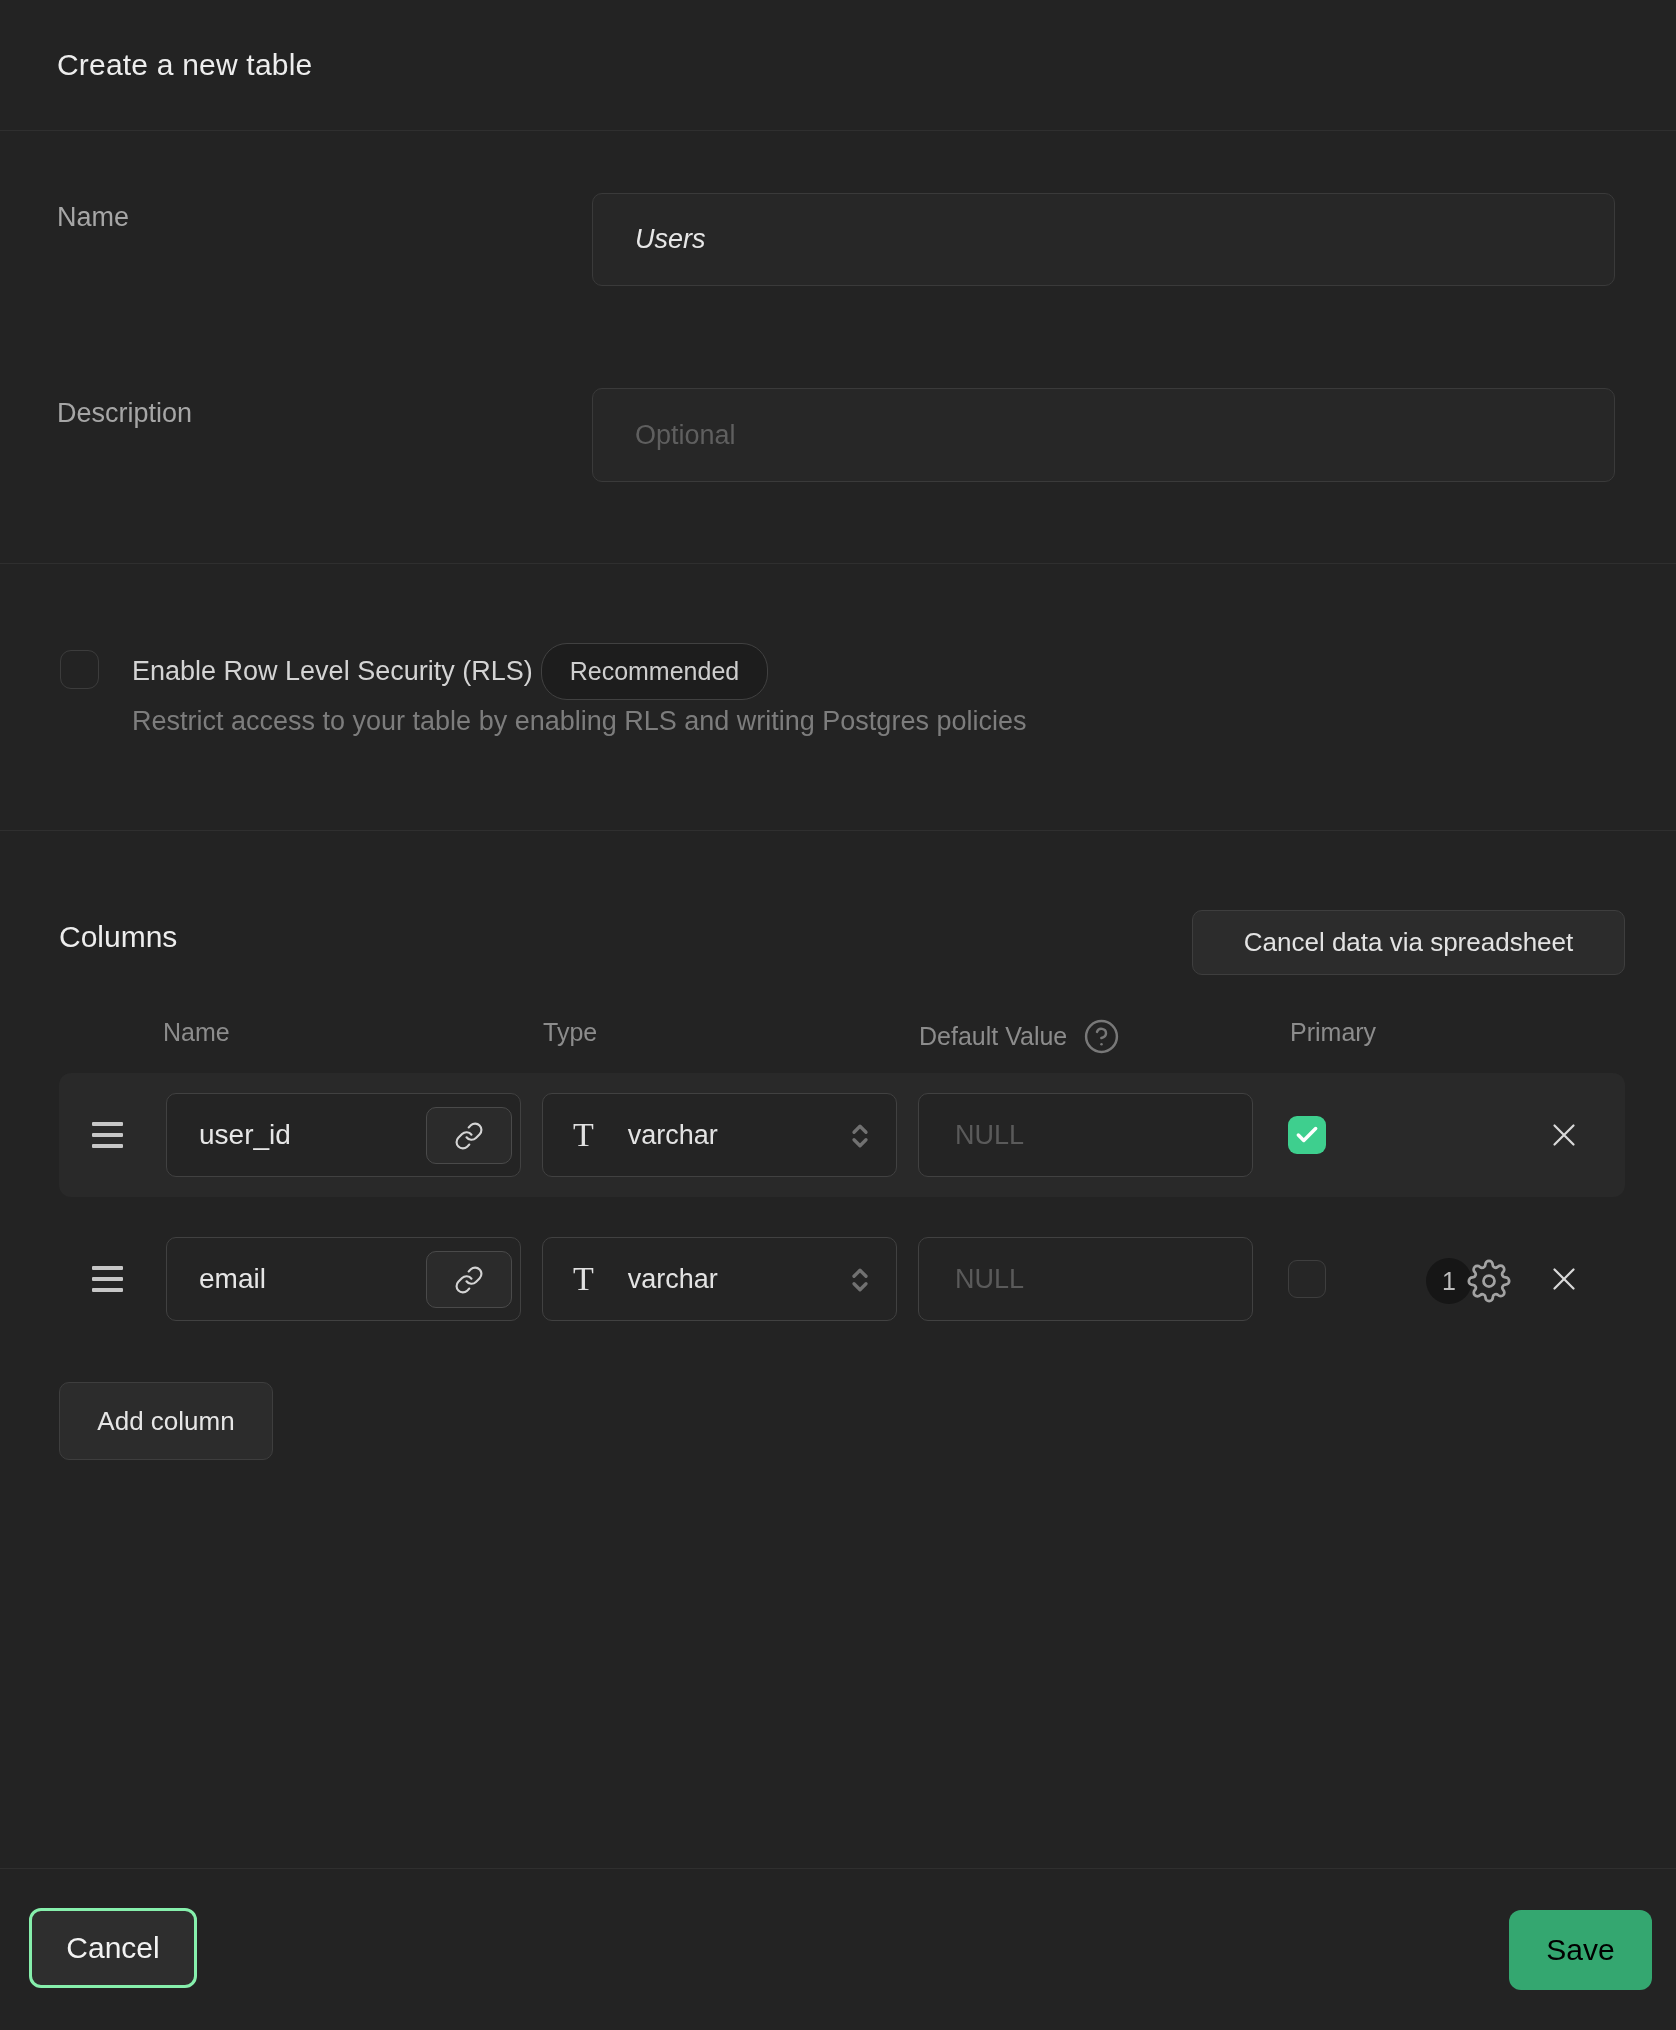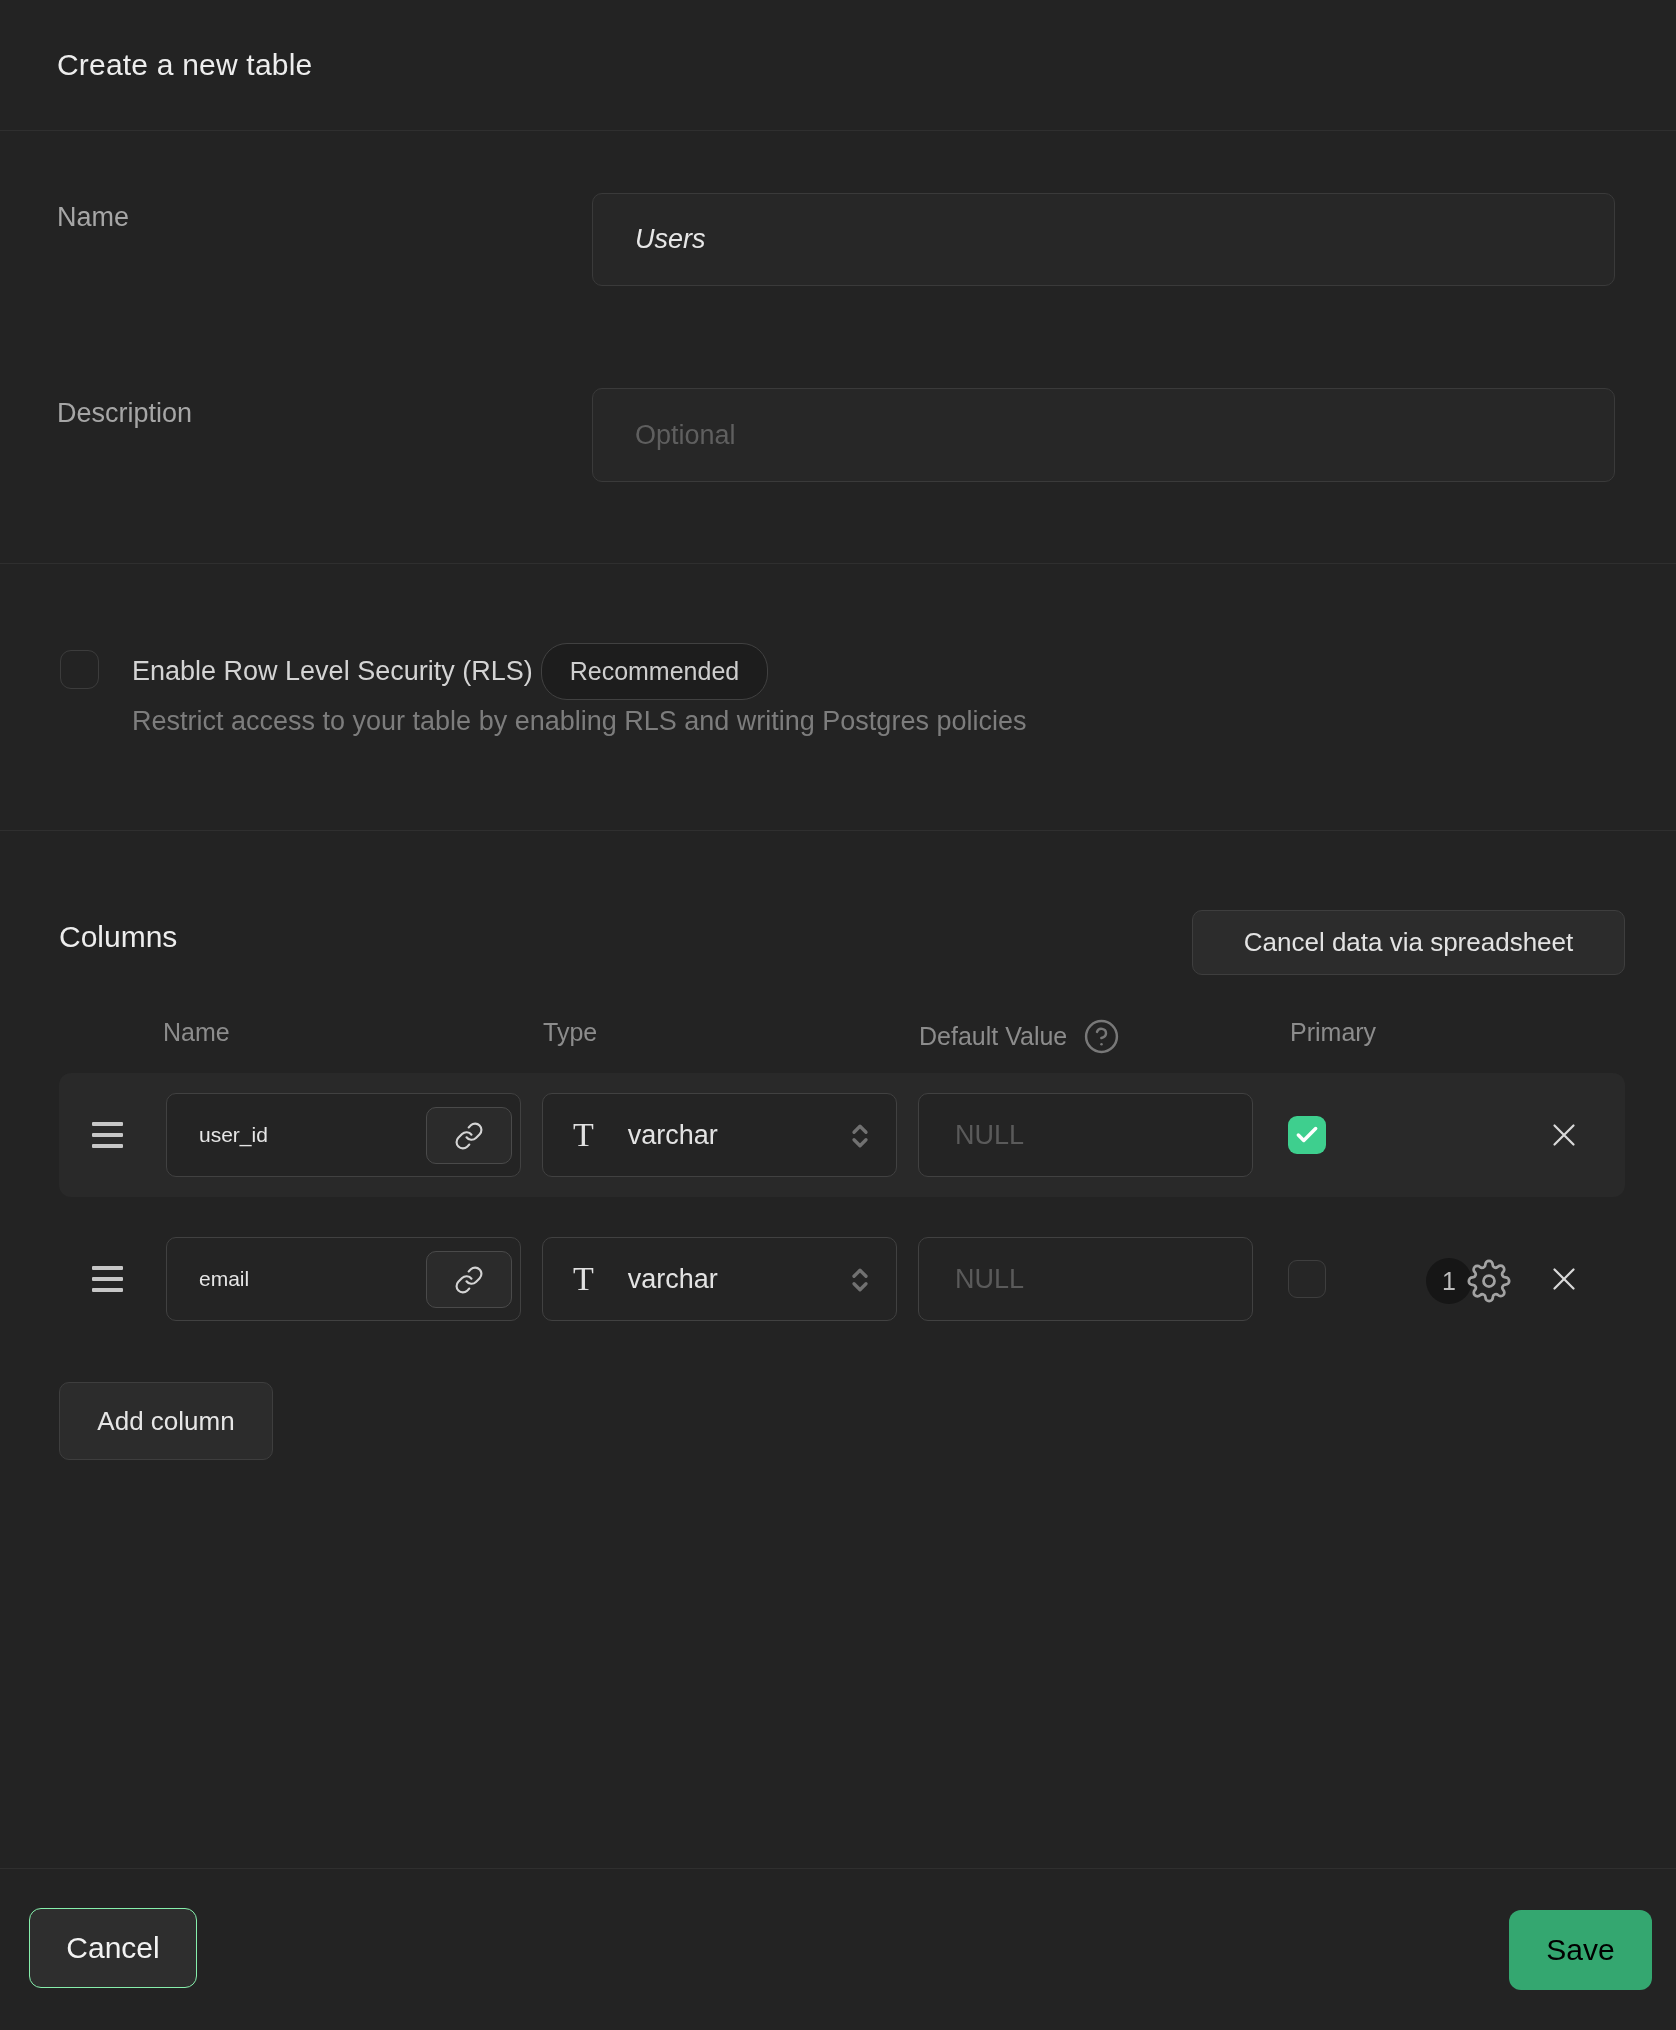--- a/index.html
+++ b/index.html
@@ -153,21 +153,21 @@
     top: 20px;
     height: 84px;
     background: #242424;
     border: 1px solid #414141;
     border-radius: 10px;
   }
   .name-wrap { left: 107px; width: 355px; }
   .name-wrap input {
     width: 100%; height: 100%;
     background: transparent; border: none; outline: none;
-    color: #e6e6e6; font-size: 21px; font-family: inherit;
+    color: #e6e6e6; font-size: 28px; font-family: inherit;
     padding-left: 32px;
   }
   .link-btn {
     position: absolute;
     right: 8px; top: 13px;
     width: 86px; height: 57px;
     background: #2b2b2b;
     border: 1px solid #4a4a4a;
     border-radius: 10px;
     display: flex; align-items: center; justify-content: center;
@@ -244,21 +244,21 @@
     font-family: inherit;
     cursor: pointer;
   }
 
   
   .cancel-btn {
     position: absolute;
     left: 29px; top: 1908px;
     width: 168px; height: 80px;
     background: #2e2e2e;
-    border: 1px solid #86efac;
+    border: 3px solid #86efac;
     border-radius: 12px;
     color: #f2f2f2;
     font-size: 30px;
     font-family: inherit;
     cursor: pointer;
   }
   .save-btn {
     position: absolute;
     left: 1509px; top: 1910px;
     width: 143px; height: 80px;

